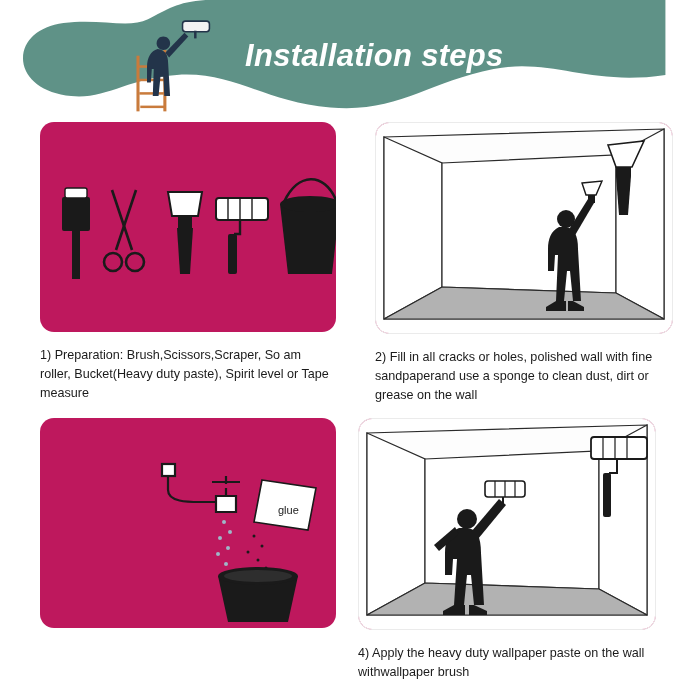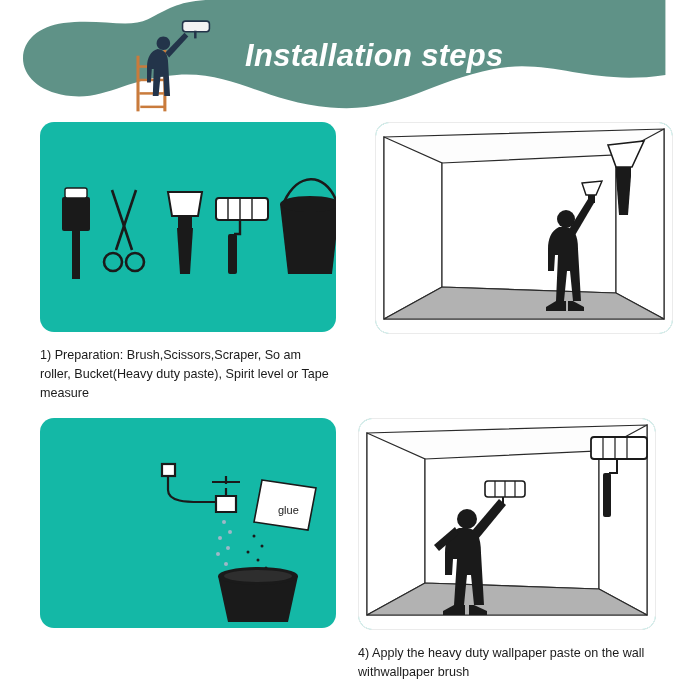--- a/index.html
+++ b/index.html
@@ -62,21 +62,21 @@
   }
   .step-1 { left: 40px;  top: 4px; }
   .step-2 { left: 375px; top: 4px; }
   .step-3 { left: 40px;  top: 300px; }
   .step-4 { left: 358px; top: 300px; }
 
   .figure {
     width: 296px;
     height: 210px;
     border-radius: 14px;
-    background: #14b8a6;
+    background: #be185d;
     position: relative;
     overflow: hidden;
   }
   .figure.plain { border: 1px solid #ebebeb; }
 
   .caption {
     margin-top: 14px;
     font-size: 12.6px;
     line-height: 19px;
     color: #1b1b1b;
@@ -204,20 +204,24 @@
             <path d="M 180 178 L 170 184 L 170 188 L 190 188 L 190 178 Z"></path>
             <path d="M 197 178 L 208 184 L 208 188 L 192 188 L 192 178 Z"></path>
           </g>
 
           <g>
             <path d="M 206 60 L 226 58 L 220 72 L 210 72 Z" fill="#ffffff" stroke="#1a1a1a" stroke-width="1.4"></path>
             <rect x="212" y="72" width="7" height="8" fill="#1a1a1a"></rect>
           </g>
         </svg>
       </div>
+      <div class="caption">
+        <span class="num">2)</span>
+        <span>Fill in all cracks or holes, polished wall with fine  sandpaperand use a sponge to clean dust, dirt or grease on the wall</span>
+      </div>
     </div>
 
     <div class="step step-3">
       <div class="figure">
         <svg class="tool-svg" width="296" height="210" viewBox="0 0 296 210">
 
           <g fill="none" stroke="#1a1a1a" stroke-width="2.2">
             <path d="M 128 56 L 128 72 C 128 84 148 84 160 84 L 178 84"></path>
             <rect x="122" y="46" width="13" height="12" fill="#ffffff"></rect>
             <path d="M 176 78 L 196 78 L 196 94 L 176 94 Z" fill="#ffffff"></path>

